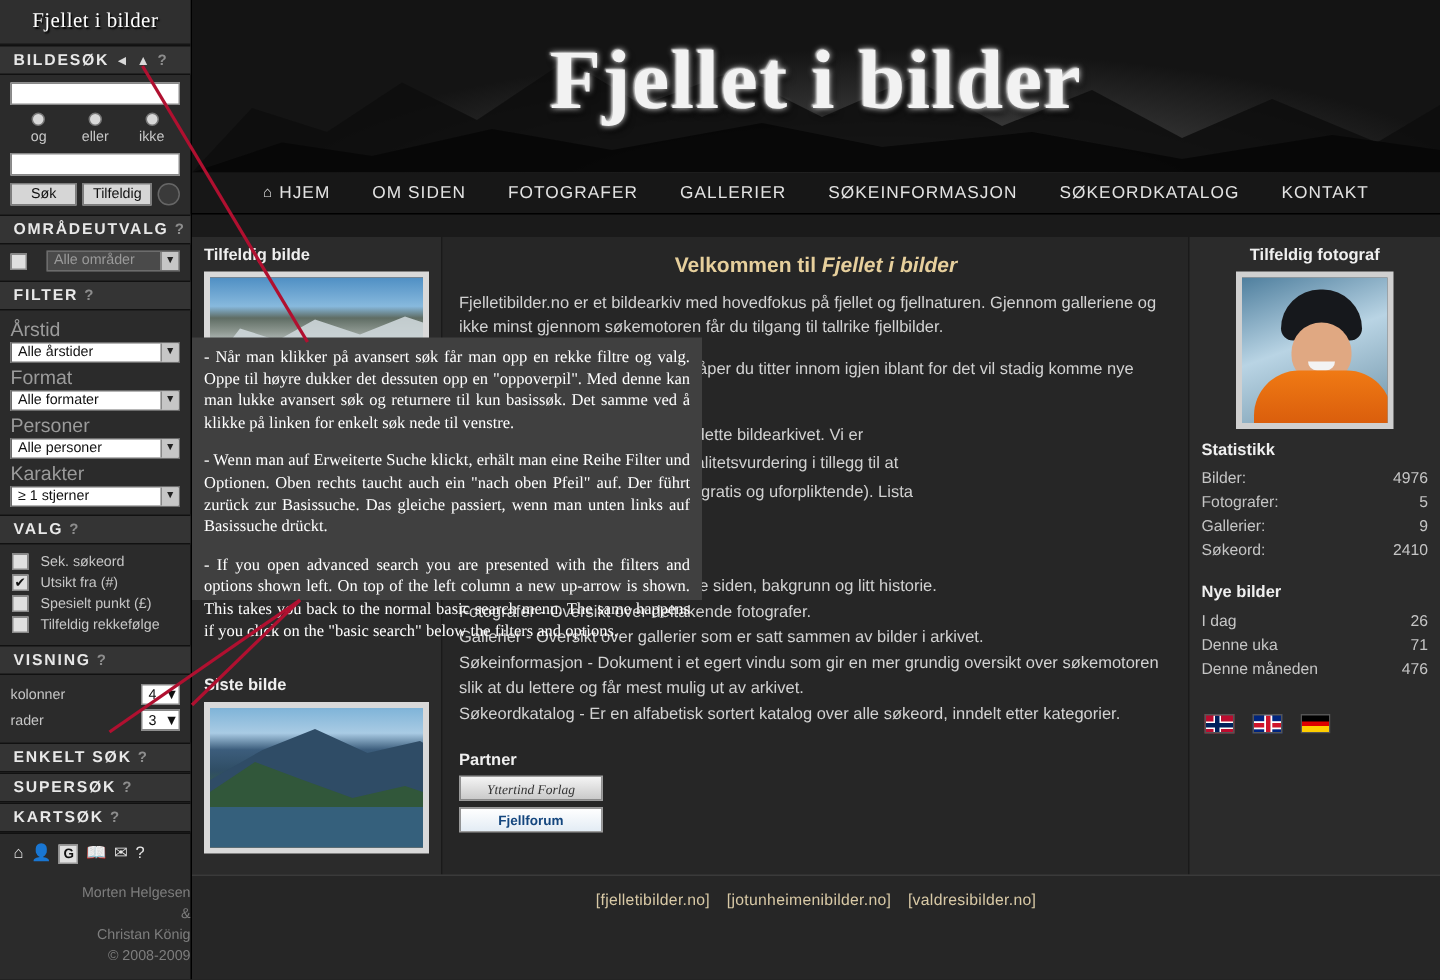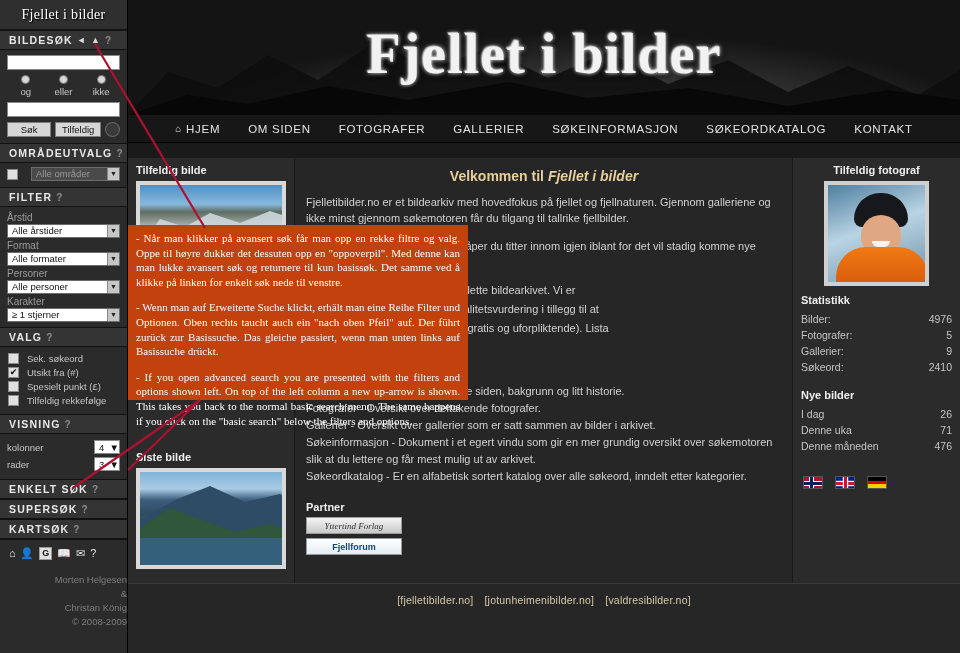--- a/index.html
+++ b/index.html
@@ -70,21 +70,21 @@
   .sel {
     flex:1; height:14px; background:#4a4a4a; border:1px solid #6c6c6c;
     font-size:9.5px; color:#9a9a9a; padding-left:4px; line-height:12px;
     display:flex; align-items:center; justify-content:space-between;
   }
   .sel.white { background:#fff; color:#111; }
   .sel .caret {
     width:12px;height:12px;background:#c6c6c6;border-left:1px solid #888;
     font-size:7px;text-align:center;line-height:12px;color:#222; margin-right:0px;
   }
-  .f-lbl { font-size:10px; color:#9b9b9b; margin:2px 0 1px 0; }
+  .f-lbl { font-size:13px; color:#9b9b9b; margin:2px 0 1px 0; }
   .filt-pane { padding:3px 7px 5px 7px; }
   .opt-row { display:flex; align-items:center; gap:8px; margin:3px 0 3px 1px;}
   .opt-lbl { font-size:9.5px; color:#c6c6c6; }
   .vis-row { display:flex; align-items:center; justify-content:space-between; margin:3px 0; }
   .vis-lbl { font-size:9.5px; color:#c6c6c6; }
   .num-sel {
     width:26px;height:14px;background:#fff;border:1px solid #888;
     font-size:9.5px; color:#111; display:flex; align-items:center;
     justify-content:space-between; padding-left:4px;
   }
@@ -210,21 +210,21 @@
     position:absolute; left:128px; top:583px; width:832px; height:70px;
     background:#262626; border-top:1px solid #3a3a3a;
     text-align:center; padding-top:10px;
   }
   .foot-links { font-size:10.5px; color:#d8c9a6; letter-spacing:.2px; }
   .foot-links span { margin:0 4px; }
 
   
   #redbox {
     position:absolute; left:128px; top:225px; width:340px; height:175px;
-    background:#c2410c;
+    background:#404040;
     padding:6px 8px 6px 8px;
     font-family:"Liberation Serif", serif;
     font-size:11px; line-height:14.6px; color:#fff;
     text-align:justify;
     z-index:40;
   }
   #redbox p { margin-bottom:11px; }
   #redline { position:absolute; left:0; top:0; width:960px; height:653px; z-index:45; pointer-events:none;}
 </style>
 </head>

